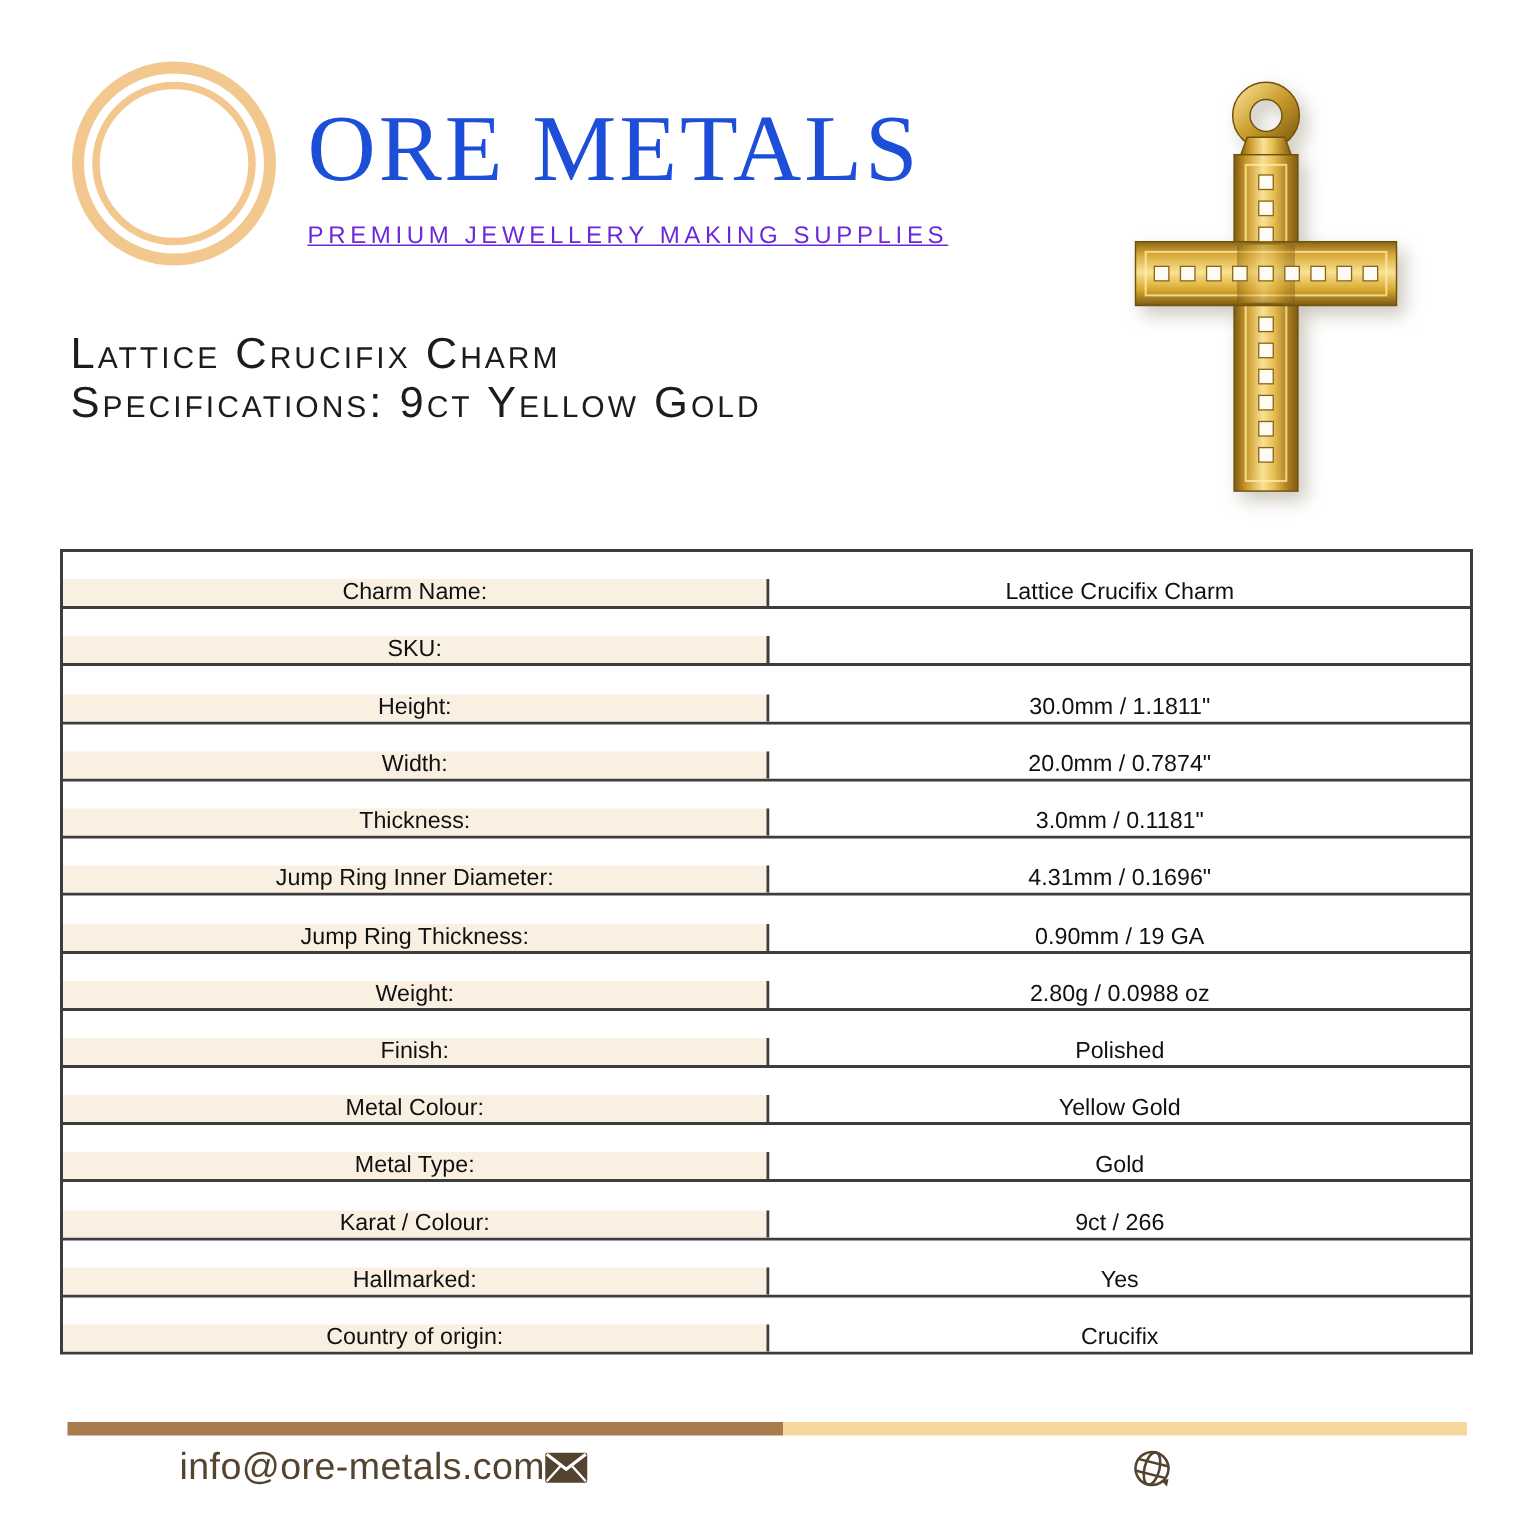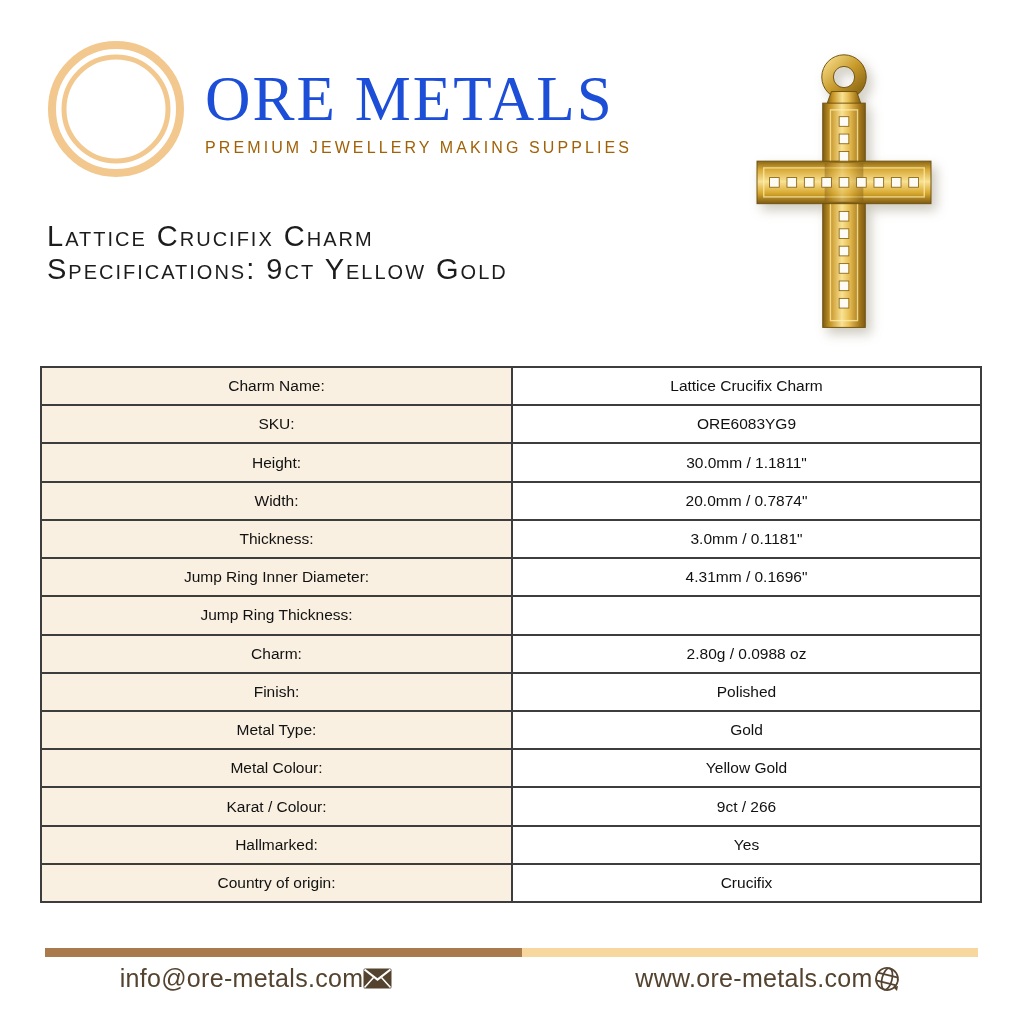--- a/index.html
+++ b/index.html
@@ -10,43 +10,43 @@
 
   
   .logo-area{position:absolute;left:45px;top:38px;display:flex;align-items:flex-start;}
   .logo-rings{width:142px;height:142px;flex:0 0 auto;}
   .wordmark-block{margin-left:18px;margin-top:30px;width:402px;}
   .wordmark{
     font-family:"Liberation Serif", serif;font-size:63px;line-height:1;
     color:#1d4ed8;letter-spacing:2px;white-space:nowrap;font-weight:400;
   }
   .tagline{
-    margin-top:8px;font-size:16px;letter-spacing:3.1px;color:#a16207;
-    text-align:right;white-space:nowrap;
+    margin-top:18px;font-size:16px;letter-spacing:3.1px;color:#6d28d9;
+    text-align:right;white-space:nowrap;text-decoration:underline;
   }
 
   
   .charm-wrap{position:absolute;left:728px;top:48px;width:232px;height:292px;}
   .charm-wrap svg{filter:drop-shadow(5px 6px 6px rgba(90,75,40,0.30));}
 
   
   .title-block{position:absolute;left:47px;top:222px;}
   .title-line{
     font-variant:small-caps;font-size:29px;color:#1c1c1c;
     letter-spacing:2px;line-height:1.0;font-weight:400;
   }
   .title-line + .title-line{margin-top:4px;}
 
   
   .spec-table{
     position:absolute;left:40px;top:366px;width:942px;height:537px;
     display:flex;flex-direction:column;
     border:2px solid #3d3d3d;box-sizing:border-box;
   }
-  .spec-row{flex:1 1 0;display:flex;border-bottom:2px solid #3d3d3d;}
+  .spec-row{flex:1 1 0;display:flex;border-bottom:2px solid #3d3d3d;align-items:flex-end;}
   .spec-row:last-child{border-bottom:none;}
   .spec-label{
     width:471px;flex:0 0 471px;background:#f9f0e1;border-right:2px solid #3d3d3d;
     display:flex;align-items:center;justify-content:center;
     font-size:15.5px;color:#111111;box-sizing:border-box;
   }
   .spec-value{
     flex:1;background:#ffffff;display:flex;align-items:center;justify-content:center;
     font-size:15.5px;color:#111111;
   }
@@ -144,56 +144,56 @@
 </div>
 
 <div class="spec-table">
   <div style="display:contents"></div>
 <div class="spec-row">
       <div class="spec-label">Charm Name:</div>
       <div class="spec-value">Lattice Crucifix Charm</div>
     </div>
     <div class="spec-row">
       <div class="spec-label">SKU:</div>
-      <div class="spec-value">ORE6083YG9</div>
     </div>
     <div class="spec-row">
       <div class="spec-label">Height:</div>
       <div class="spec-value">30.0mm / 1.1811"</div>
     </div>
     <div class="spec-row">
       <div class="spec-label">Width:</div>
       <div class="spec-value">20.0mm / 0.7874"</div>
     </div>
     <div class="spec-row">
       <div class="spec-label">Thickness:</div>
       <div class="spec-value">3.0mm / 0.1181"</div>
     </div>
     <div class="spec-row">
       <div class="spec-label">Jump Ring Inner Diameter:</div>
       <div class="spec-value">4.31mm / 0.1696"</div>
     </div>
     <div class="spec-row">
       <div class="spec-label">Jump Ring Thickness:</div>
-    </div>
-    <div class="spec-row">
-      <div class="spec-label">Charm:</div>
+      <div class="spec-value">0.90mm / 19 GA</div>
+    </div>
+    <div class="spec-row">
+      <div class="spec-label">Weight:</div>
       <div class="spec-value">2.80g / 0.0988 oz</div>
     </div>
     <div class="spec-row">
       <div class="spec-label">Finish:</div>
       <div class="spec-value">Polished</div>
     </div>
     <div class="spec-row">
+      <div class="spec-label">Metal Colour:</div>
+      <div class="spec-value">Yellow Gold</div>
+    </div>
+    <div class="spec-row">
       <div class="spec-label">Metal Type:</div>
       <div class="spec-value">Gold</div>
-    </div>
-    <div class="spec-row">
-      <div class="spec-label">Metal Colour:</div>
-      <div class="spec-value">Yellow Gold</div>
     </div>
     <div class="spec-row">
       <div class="spec-label">Karat / Colour:</div>
       <div class="spec-value">9ct / 266</div>
     </div>
     <div class="spec-row">
       <div class="spec-label">Hallmarked:</div>
       <div class="spec-value">Yes</div>
     </div>
     <div class="spec-row">
@@ -212,21 +212,20 @@
     <span class="contact-text">info@ore-metals.com</span>
     <span class="contact-icon">
       <svg width="29" height="21" viewBox="0 0 29 21">
         <rect x="0.5" y="0.5" width="28" height="20" rx="1.5" fill="#54432f"></rect>
         <path d="M1.5,1.5 L14.5,11.5 L27.5,1.5" stroke="#ffffff" stroke-width="2.2" fill="none"></path>
         <path d="M1.5,19.5 L10.5,9.5 M27.5,19.5 L18.5,9.5" stroke="#ffffff" stroke-width="1.6" fill="none"></path>
       </svg>
     </span>
   </div>
   <div class="contact-half">
-    <span class="contact-text">www.ore-metals.com</span>
     <span class="contact-icon">
       <svg width="28" height="28" viewBox="0 0 28 28">
         <g transform="rotate(14 14 14)" fill="none" stroke="#54432f" stroke-width="1.7">
           <circle cx="14" cy="14" r="11"></circle>
           <ellipse cx="14" cy="14" rx="5" ry="11"></ellipse>
           <path d="M3.5,10 H24.5 M3.5,18 H24.5"></path>
         </g>
         <path d="M20,22 l4,4 l1,-5 z" fill="#54432f"></path>
       </svg>
     </span>

